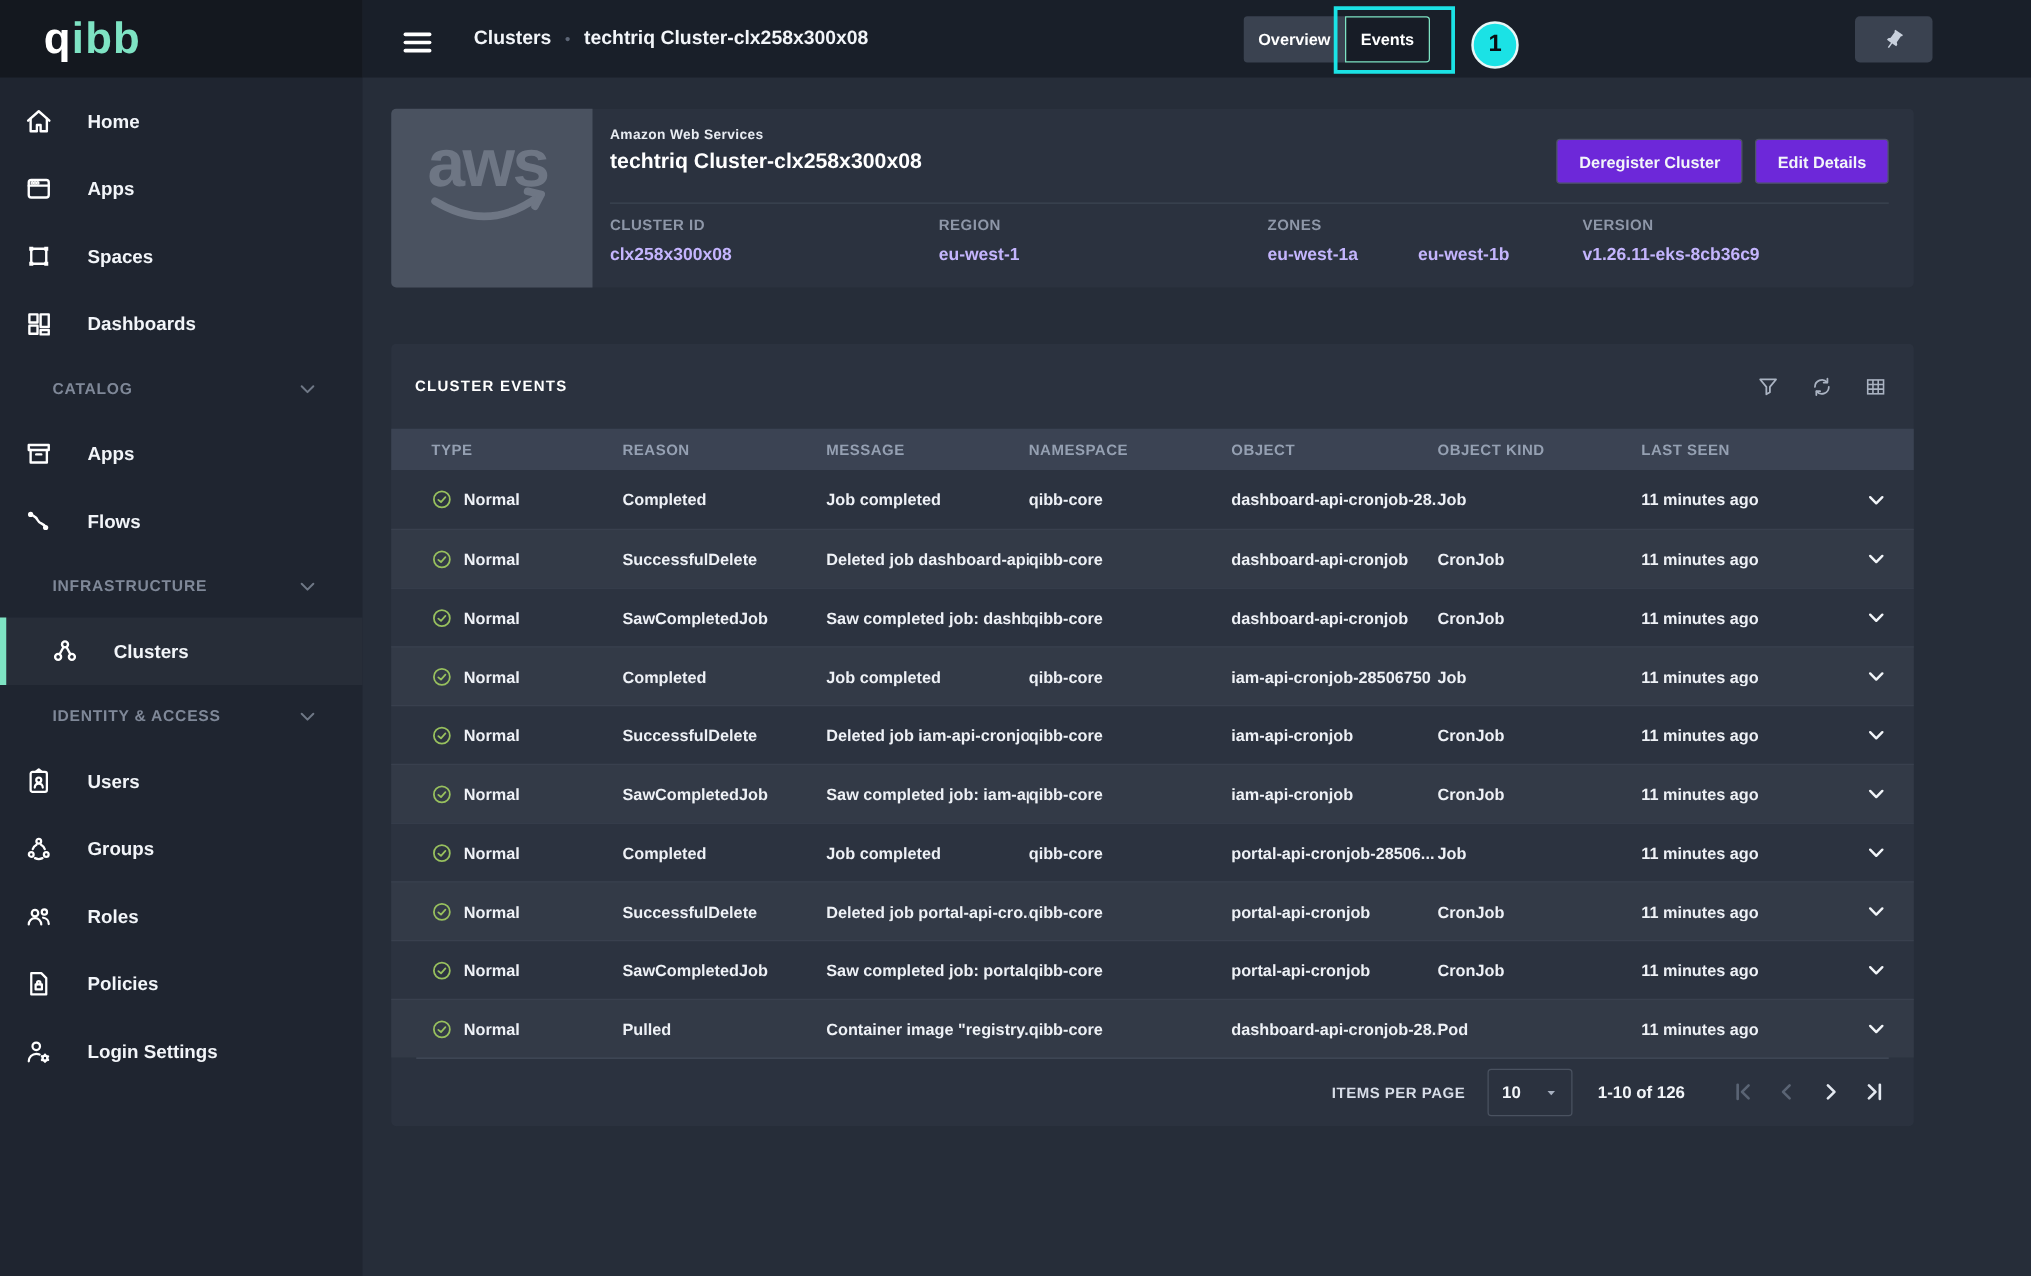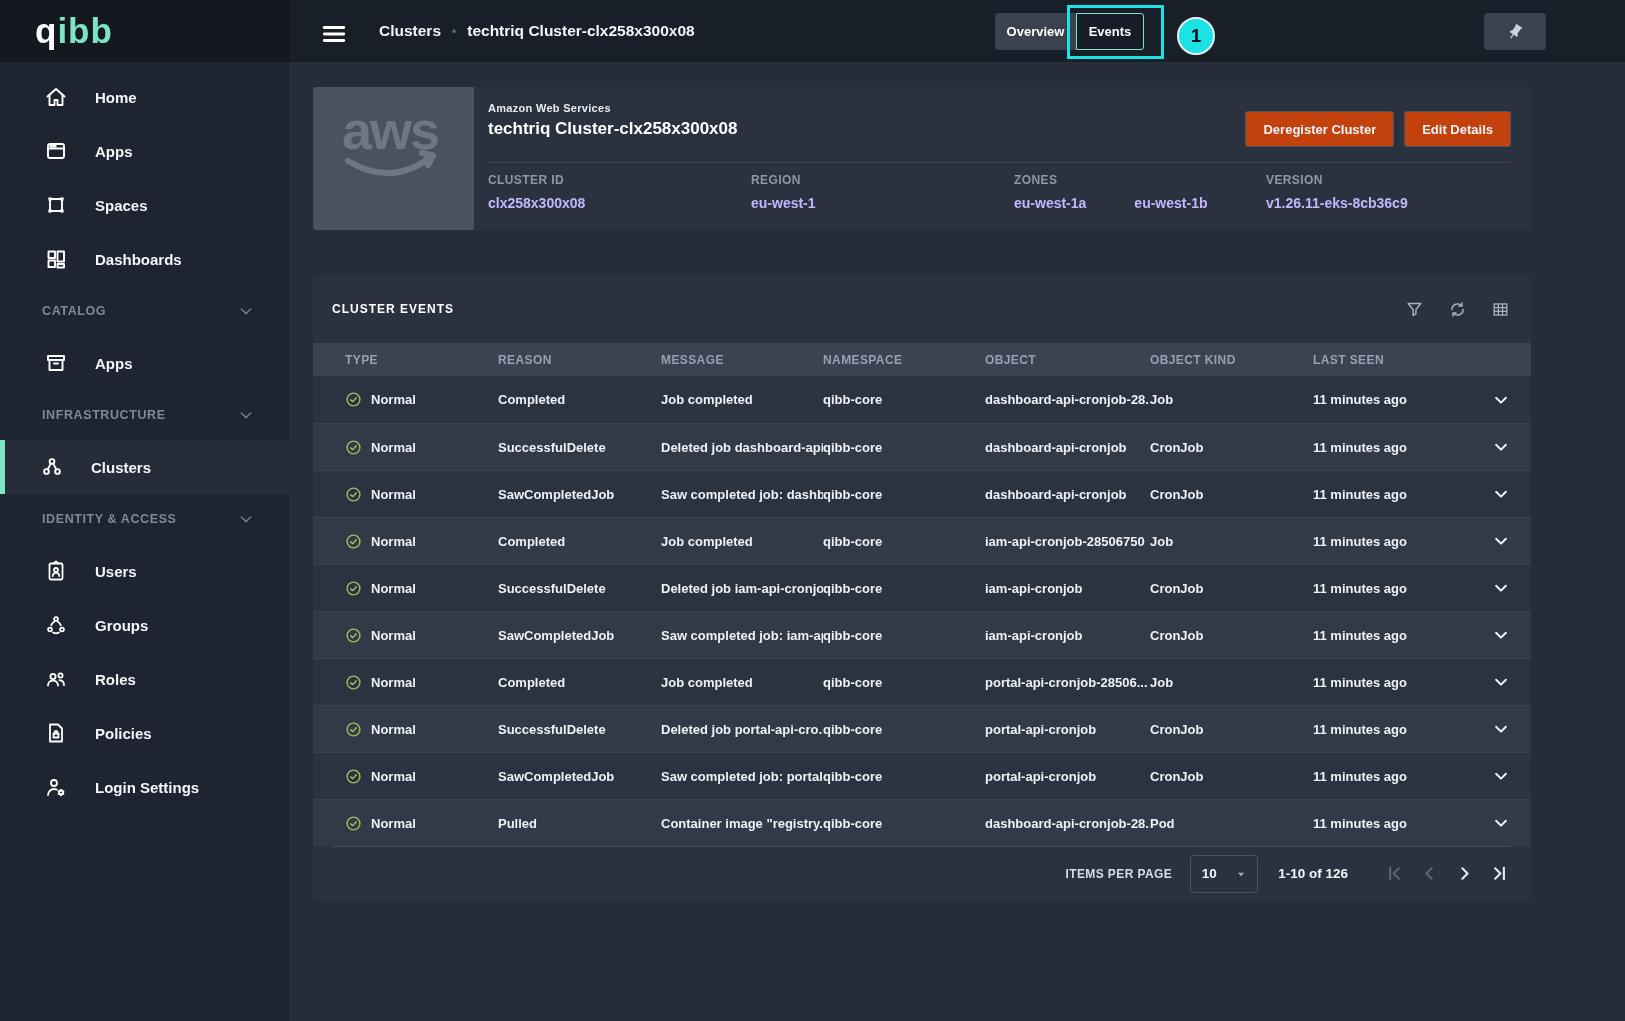--- a/index.html
+++ b/index.html
@@ -18,21 +18,21 @@
   }
   svg { display:block; }
 
   
   .sidebar { position:absolute; left:0; top:0; width:290px; height:100%; background:#1f2530; z-index:3; }
   .logo-area { height:62px; background:#14181f; display:flex; align-items:center; padding-left:35px; }
   .logo { font-size:35px; font-weight:700; letter-spacing:1px; }
   .logo .q { color:#ffffff; }
   .logo .ibb { color:var(--accent); }
   .nav { padding-top:8px; }
-  .nav-item { height:54px; display:flex; align-items:center; padding-left:44px; gap:27px; color:#f2f5f9; font-size:15px; cursor:pointer; }
+  .nav-item { height:54px; display:flex; align-items:center; padding-left:19px; gap:27px; color:#f2f5f9; font-size:15px; cursor:pointer; }
   .nav-item .ico { width:24px; height:24px; color:#ffffff; flex:0 0 24px; }
   .nav-item.active { background:#272d38; border-left:5px solid var(--accent); padding-left:35px; }
   .nav-section { height:50px; display:flex; align-items:center; justify-content:space-between; padding:0 36px 0 42px; color:#7f8898; font-size:12.5px; letter-spacing:.6px; cursor:pointer; }
   .nav-section .chev { color:#6f7886; width:16px; height:16px; }
 
   
   .topbar { position:absolute; left:290px; top:0; width:1335px; height:62px; background:#191f29; display:flex; align-items:center; z-index:2; }
   .hamburger { margin-left:31px; width:26px; height:20px; color:#fff; cursor:pointer; }
   .breadcrumb { display:flex; align-items:center; margin-left:32px; gap:11px; font-size:15.5px; }
   .crumb { color:#f2f5f9; }
@@ -48,21 +48,21 @@
   
   .main { position:absolute; left:290px; top:62px; width:1335px; height:959px; background:#262d39; }
 
   
   .cluster-card { position:absolute; left:23px; top:25px; width:1218px; height:143px; background:#2b323f; border-radius:4px; display:flex; }
   .aws-box { width:161px; border-radius:4px 0 0 4px; background:#4a5260; display:flex; align-items:flex-start; justify-content:center; }
   .card-body { flex:1; position:relative; padding:15px 20px 0 14px; }
   .provider { font-size:11px; color:#e8ecf2; letter-spacing:.3px; }
   .cluster-title { font-size:17px; color:#ffffff; margin-top:5px; }
   .card-actions { position:absolute; right:20px; top:24px; display:flex; gap:10px; }
-  .card-btn { height:36px; padding:0 17px; background:#c2410c; border:1px solid #4d5565; border-radius:3px; color:#f2f5f9; font-size:13px; display:flex; align-items:center; cursor:pointer; font-weight:700; font-family:inherit; }
+  .card-btn { height:36px; padding:0 17px; background:#6d28d9; border:1px solid #4d5565; border-radius:3px; color:#f2f5f9; font-size:13px; display:flex; align-items:center; cursor:pointer; font-weight:700; font-family:inherit; }
   .card-divider { position:absolute; left:14px; right:20px; top:75px; height:1px; background:#3d4553; }
   .card-fields { position:absolute; left:14px; top:86px; display:grid; grid-template-columns:263px 263px 252px 263px; }
   .f-label { font-size:12px; color:#8e97a8; letter-spacing:.4px; }
   .f-value { font-size:14px; color:#c4b5fd; margin-top:8px; }
   .zone-vals { display:flex; gap:48px; }
 
   
   .events-panel { position:absolute; left:23px; top:213px; width:1218px; height:626px; background:#2b323f; border-radius:4px; }
   .panel-header { height:68px; display:flex; align-items:center; padding:0 21px 0 19px; }
   .panel-title { font-size:12px; color:#ffffff; letter-spacing:1px; }
@@ -158,20 +158,30 @@
     <div class="nav-item">
       <span class="ico">
           <svg viewBox="0 0 24 24" fill="none" stroke="currentColor" stroke-width="1.9" stroke-linecap="round" stroke-linejoin="round">
             <rect x="4" y="5" width="16" height="4"></rect>
             <path d="M5.5 9v10h13V9"></path>
             <line x1="10" y1="12.5" x2="14" y2="12.5"></line>
           </svg>
         </span>
       <span>Apps</span>
     </div>
+    <div class="nav-item">
+      <span class="ico">
+          <svg viewBox="0 0 24 24" fill="none" stroke="currentColor" stroke-width="1.9" stroke-linecap="round">
+            <circle cx="5.5" cy="6.5" r="2.1" fill="currentColor" stroke="none"></circle>
+            <circle cx="17.5" cy="17" r="2.1" fill="currentColor" stroke="none"></circle>
+            <path d="M7.5 7.5c5 2.5 2.5 5 7 6.5 2 .7 2.5 1.5 3 3"></path>
+          </svg>
+        </span>
+      <span>Flows</span>
+    </div>
 
     <div class="nav-section">
       <span>INFRASTRUCTURE</span>
       <span class="chev">
           <svg viewBox="0 0 24 24" fill="none" stroke="currentColor" stroke-width="2.4" stroke-linecap="round" stroke-linejoin="round">
             <polyline points="5 9 12 16 19 9"></polyline>
           </svg>
         </span>
     </div>
 

